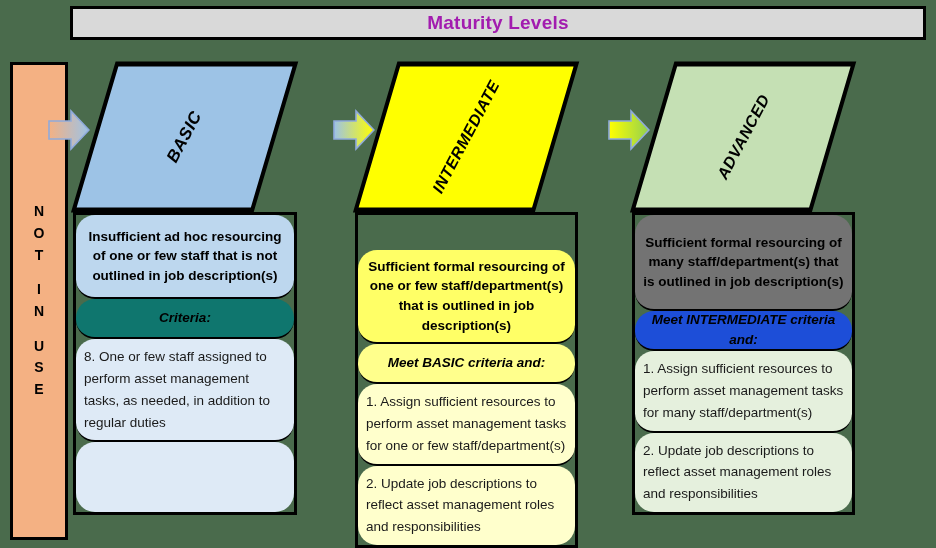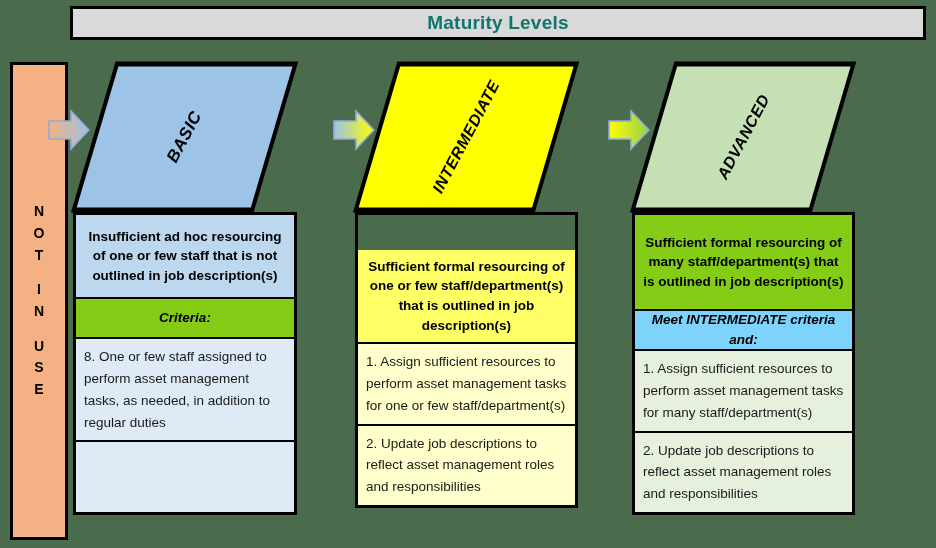--- a/index.html
+++ b/index.html
@@ -12,21 +12,21 @@
   }
 
   
   #title-banner{
     position:absolute;left:70px;top:6px;width:856px;height:34px;
     background:#d9d9d9;border:3px solid #000;
     box-sizing:border-box;
     display:flex;align-items:center;justify-content:center;
   }
   #title-banner span{
-    font-size:19px;font-weight:bold;color:#0f766e;letter-spacing:.2px;text-align:center;
+    font-size:19px;font-weight:bold;color:#a21caf;letter-spacing:.2px;text-align:center;
   }
 
   
   #notinuse-bar{
     position:absolute;left:10px;top:62px;width:58px;height:478px;
     background:#f4b183;border:3px solid #000;box-sizing:border-box;
     display:flex;flex-direction:column;align-items:center;justify-content:center;
   }
   #notinuse-bar .niu-letter{
     font-size:14px;font-weight:bold;color:#000;line-height:1.55;
@@ -51,49 +51,49 @@
     display:inline-block;
     transform:rotate(-62deg);
     font-size:17px;font-weight:bold;font-style:italic;color:#000;
     letter-spacing:.5px;white-space:nowrap;
   }
   .plate.p-inter .plate-label b{font-size:16px;}
   .plate.p-adv   .plate-label b{font-size:16px;}
 
   
   .boxstack{border:3px solid #000;box-sizing:border-box;}
-  .cell{border-bottom:2px solid #000;box-sizing:border-box;padding:7px 8px;}
+  .cell{border-bottom:2px solid #000;box-sizing:border-box;padding:7px 8px;border-radius:19px;}
   .cell:last-child{border-bottom:none;}
 
   .cell.head{
     text-align:center;font-weight:bold;font-size:13.5px;line-height:1.45;color:#000;
   }
   .cell.crit{
     text-align:center;font-weight:bold;font-style:italic;font-size:13.5px;
     line-height:1.45;color:#000;
   }
   .cell.item{
     text-align:left;font-size:13.5px;line-height:1.62;color:#1a1a1a;
   }
   .cell.blank{min-height:70px;}
 
   
   .col-basic .cell.head{background:#bdd7ee;}
-  .col-basic .cell.crit{background:#84cc16;}
+  .col-basic .cell.crit{background:#0f766e;}
   .col-basic .cell.item{background:#deeaf6;}
   .col-basic .cell.blank{background:#deeaf6;}
 
   
   .col-inter .cell.head{background:#ffff66;}
   .col-inter .cell.crit{background:#ffff8c;}
   .col-inter .cell.item{background:#ffffcc;}
 
   
-  .col-adv .cell.head{background:#84cc16;}
-  .col-adv .cell.crit{background:#7dd3fc;font-style:italic;}
+  .col-adv .cell.head{background:#737373;}
+  .col-adv .cell.crit{background:#1d4ed8;font-style:italic;}
   .col-adv .cell.item{background:#e5f0dd;}
 
   
   .h-head-basic{height:84px;display:flex;align-items:center;justify-content:center;}
   .h-crit{height:40px;display:flex;align-items:center;justify-content:center;}
   .h-head-inter{height:94px;display:flex;align-items:center;justify-content:center;margin-top:35px;}
   .h-head-adv{height:96px;display:flex;align-items:center;justify-content:center;}
 
   
   .arrow{position:absolute;top:108px;width:42px;height:44px;}
@@ -184,20 +184,23 @@
       <polygon points="55,2 278,2 224,148 1,148" fill="#ffff00" stroke="#000" stroke-width="5"></polygon>
     </svg>
     <div class="plate-label">
       <b>INTERMEDIATE</b>
     </div>
   </div>
   <div class="boxstack">
     <div class="cell head h-head-inter">
       <div>Sufficient formal resourcing of one or few staff/department(s) that is outlined in job description(s)</div>
     </div>
+    <div class="cell crit h-crit">
+      <div>Meet BASIC criteria and:</div>
+    </div>
     <div class="cell item">
       <div>1. Assign sufficient resources to perform asset management tasks for one or few staff/department(s)</div>
     </div>
     <div class="cell item">
       <div>2. Update job descriptions to reflect asset management roles and responsibilities</div>
     </div>
   </div>
 </div>
 
 <div class="column col-adv">

